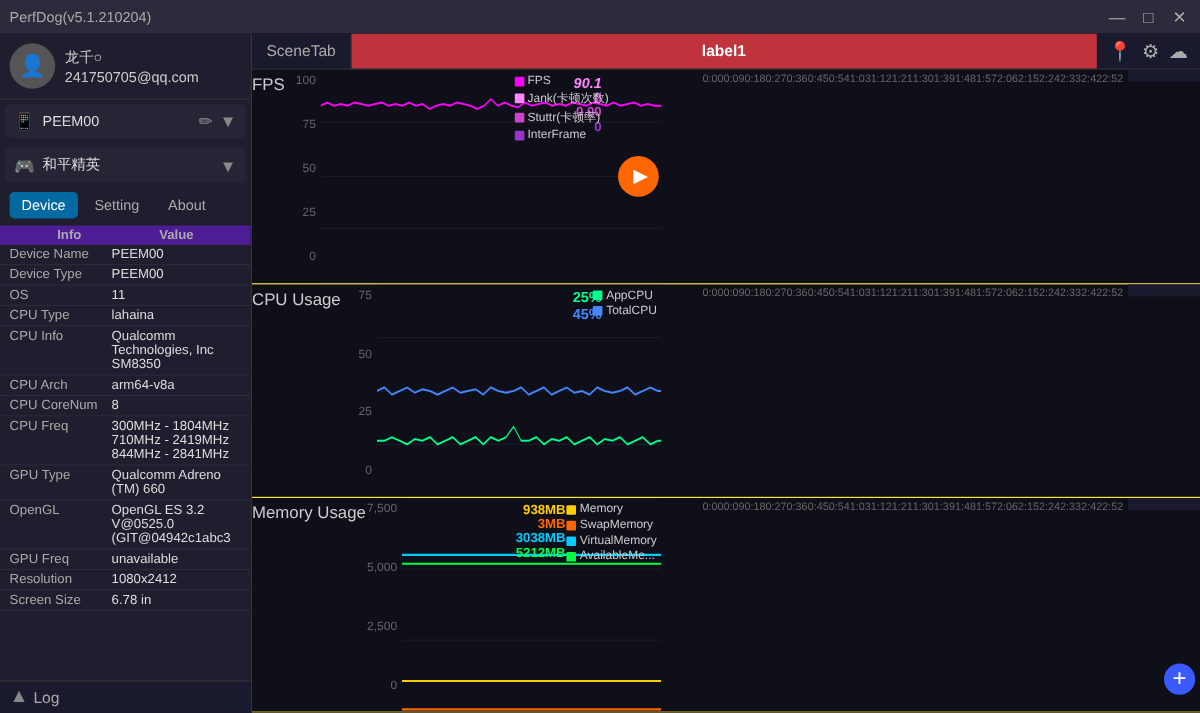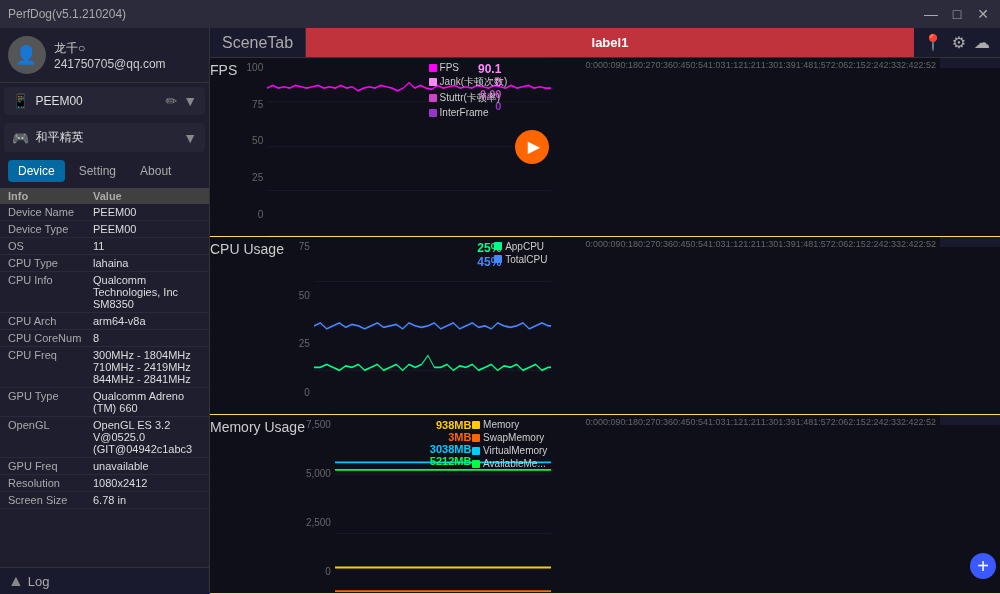--- a/index.html
+++ b/index.html
@@ -37,38 +37,38 @@
 
     
     #sidebar-tabs { display: flex; padding: 4px 8px; gap: 4px; }
     .sidebar-tab { padding: 4px 10px; border-radius: 4px; cursor: pointer; font-size: 12px; color: #aaa; background: transparent; border: none; }
     .sidebar-tab.active { background: #0369a1; color: #fff; }
 
     
     #info-table { flex: 1; overflow-y: auto; padding: 2px 0; }
     #info-table::-webkit-scrollbar { width: 4px; }
     #info-table::-webkit-scrollbar-thumb { background: #444; }
-    .info-section-header { display: flex; padding: 2px 8px; background: #404040; }
+    .info-section-header { display: flex; padding: 2px 8px; background: #4c1d95; justify-content: center; }
     .info-col-info { width: 85px; color: #aaa; font-size: 11px; font-weight: bold; }
     .info-col-value { color: #aaa; font-size: 11px; font-weight: bold; }
     .info-row { display: flex; padding: 2px 8px; border-bottom: 1px solid #2a2a3a; }
     .info-key { width: 85px; color: #aaa; font-size: 11px; flex-shrink: 0; }
     .info-val { color: #ddd; font-size: 11px; word-break: break-word; }
 
     
     #sidebar-bottom { padding: 4px 8px; display: flex; align-items: center; gap: 4px; background: #1a1a2e; border-top: 1px solid #333; }
     #log-label { font-size: 13px; color: #aaa; }
     .bottom-btn { font-size: 16px; color: #888; cursor: pointer; }
 
     
     #content { flex: 1; display: flex; flex-direction: column; background: #0f0f1a; overflow: hidden; }
 
     
     #scene-tabbar { height: 30px; display: flex; align-items: stretch; background: #1a1a2e; border-bottom: 1px solid #333; }
-    #scene-tab-label { padding: 0 12px; display: flex; align-items: center; color: #aaa; font-size: 16px; background: #1a1a2e; border-right: 1px solid #333; }
+    #scene-tab-label { padding: 0 12px; display: flex; align-items: center; color: #aaa; font-size: 13px; background: #1a1a2e; border-right: 1px solid #333; }
     #scene-tab-active { flex: 1; background: #c0323c; display: flex; align-items: center; justify-content: center; color: #fff; font-size: 13px; font-weight: bold; text-align: center; }
     #scene-tab-icons { display: flex; align-items: center; gap: 8px; padding: 0 10px; }
     .scene-icon { font-size: 16px; color: #aaa; cursor: pointer; }
 
     
     #charts { flex: 1; overflow-y: auto; overflow-x: hidden; display: flex; flex-direction: column; }
     #charts::-webkit-scrollbar { width: 4px; }
     #charts::-webkit-scrollbar-thumb { background: #444; }
 
     .chart-section { flex: 1; min-height: 175px; border-bottom: 1px solid #fde047; position: relative; display: flex; flex-direction: row; }
@@ -241,21 +241,21 @@
               <line x1="0" y1="130" x2="750" y2="130" stroke="#2a2a3a" stroke-width="0.5"></line>
 
               <polyline fill="none" stroke="#ff00ff" stroke-width="1.2" points="0,22 15,20 30,22 45,21 60,22 75,20 90,21 105,22 120,21 135,20 150,22 165,21 180,22 195,20 210,22 225,21 240,24 255,22 270,21 285,22 300,20 315,21 330,22 345,24 360,22 375,18 390,22 405,20 420,22 435,23 450,20 465,22 480,21 495,20 510,22 525,21 540,22 555,20 570,21 585,22 600,20 615,21 630,22 645,20 660,22 675,21 690,20 705,22 720,21 735,22 750,22"></polyline>
             </svg>
             
             <div style="position:absolute; right:2px; top:50%; transform:translateY(-50%); width:34px; height:34px; background:#ff6600; border-radius:50%; display:flex; align-items:center; justify-content:center; cursor:pointer;">
               <span style="color:#fff; font-size:16px; margin-left:3px;">▶</span>
             </div>
             
             <div style="position:absolute; right:50px; top:4px; display:flex; flex-direction:column; align-items:flex-end;">
-              <span style="color:#ff88ff; font-size:12px; font-weight:bold;">90.1</span>
+              <span style="color:#ff88ff; font-size:12px; font-weight:bold;font-style:italic;">90.1</span>
               <span style="color:#ff00ff; font-size:11px; font-weight:bold;">0</span>
               <span style="color:#cc44cc; font-size:11px; font-weight:bold;margin-left:11px;">0,00</span>
               <span style="color:#9933cc; font-size:11px; font-weight:bold;">0</span>
             </div>
             
             <div class="chart-legend" style="right:44px; top:4px;">
               <div class="legend-item">
                 <div class="legend-dot" style="background:#ff00ff;"></div>
                 <span>FPS</span>
               </div>

